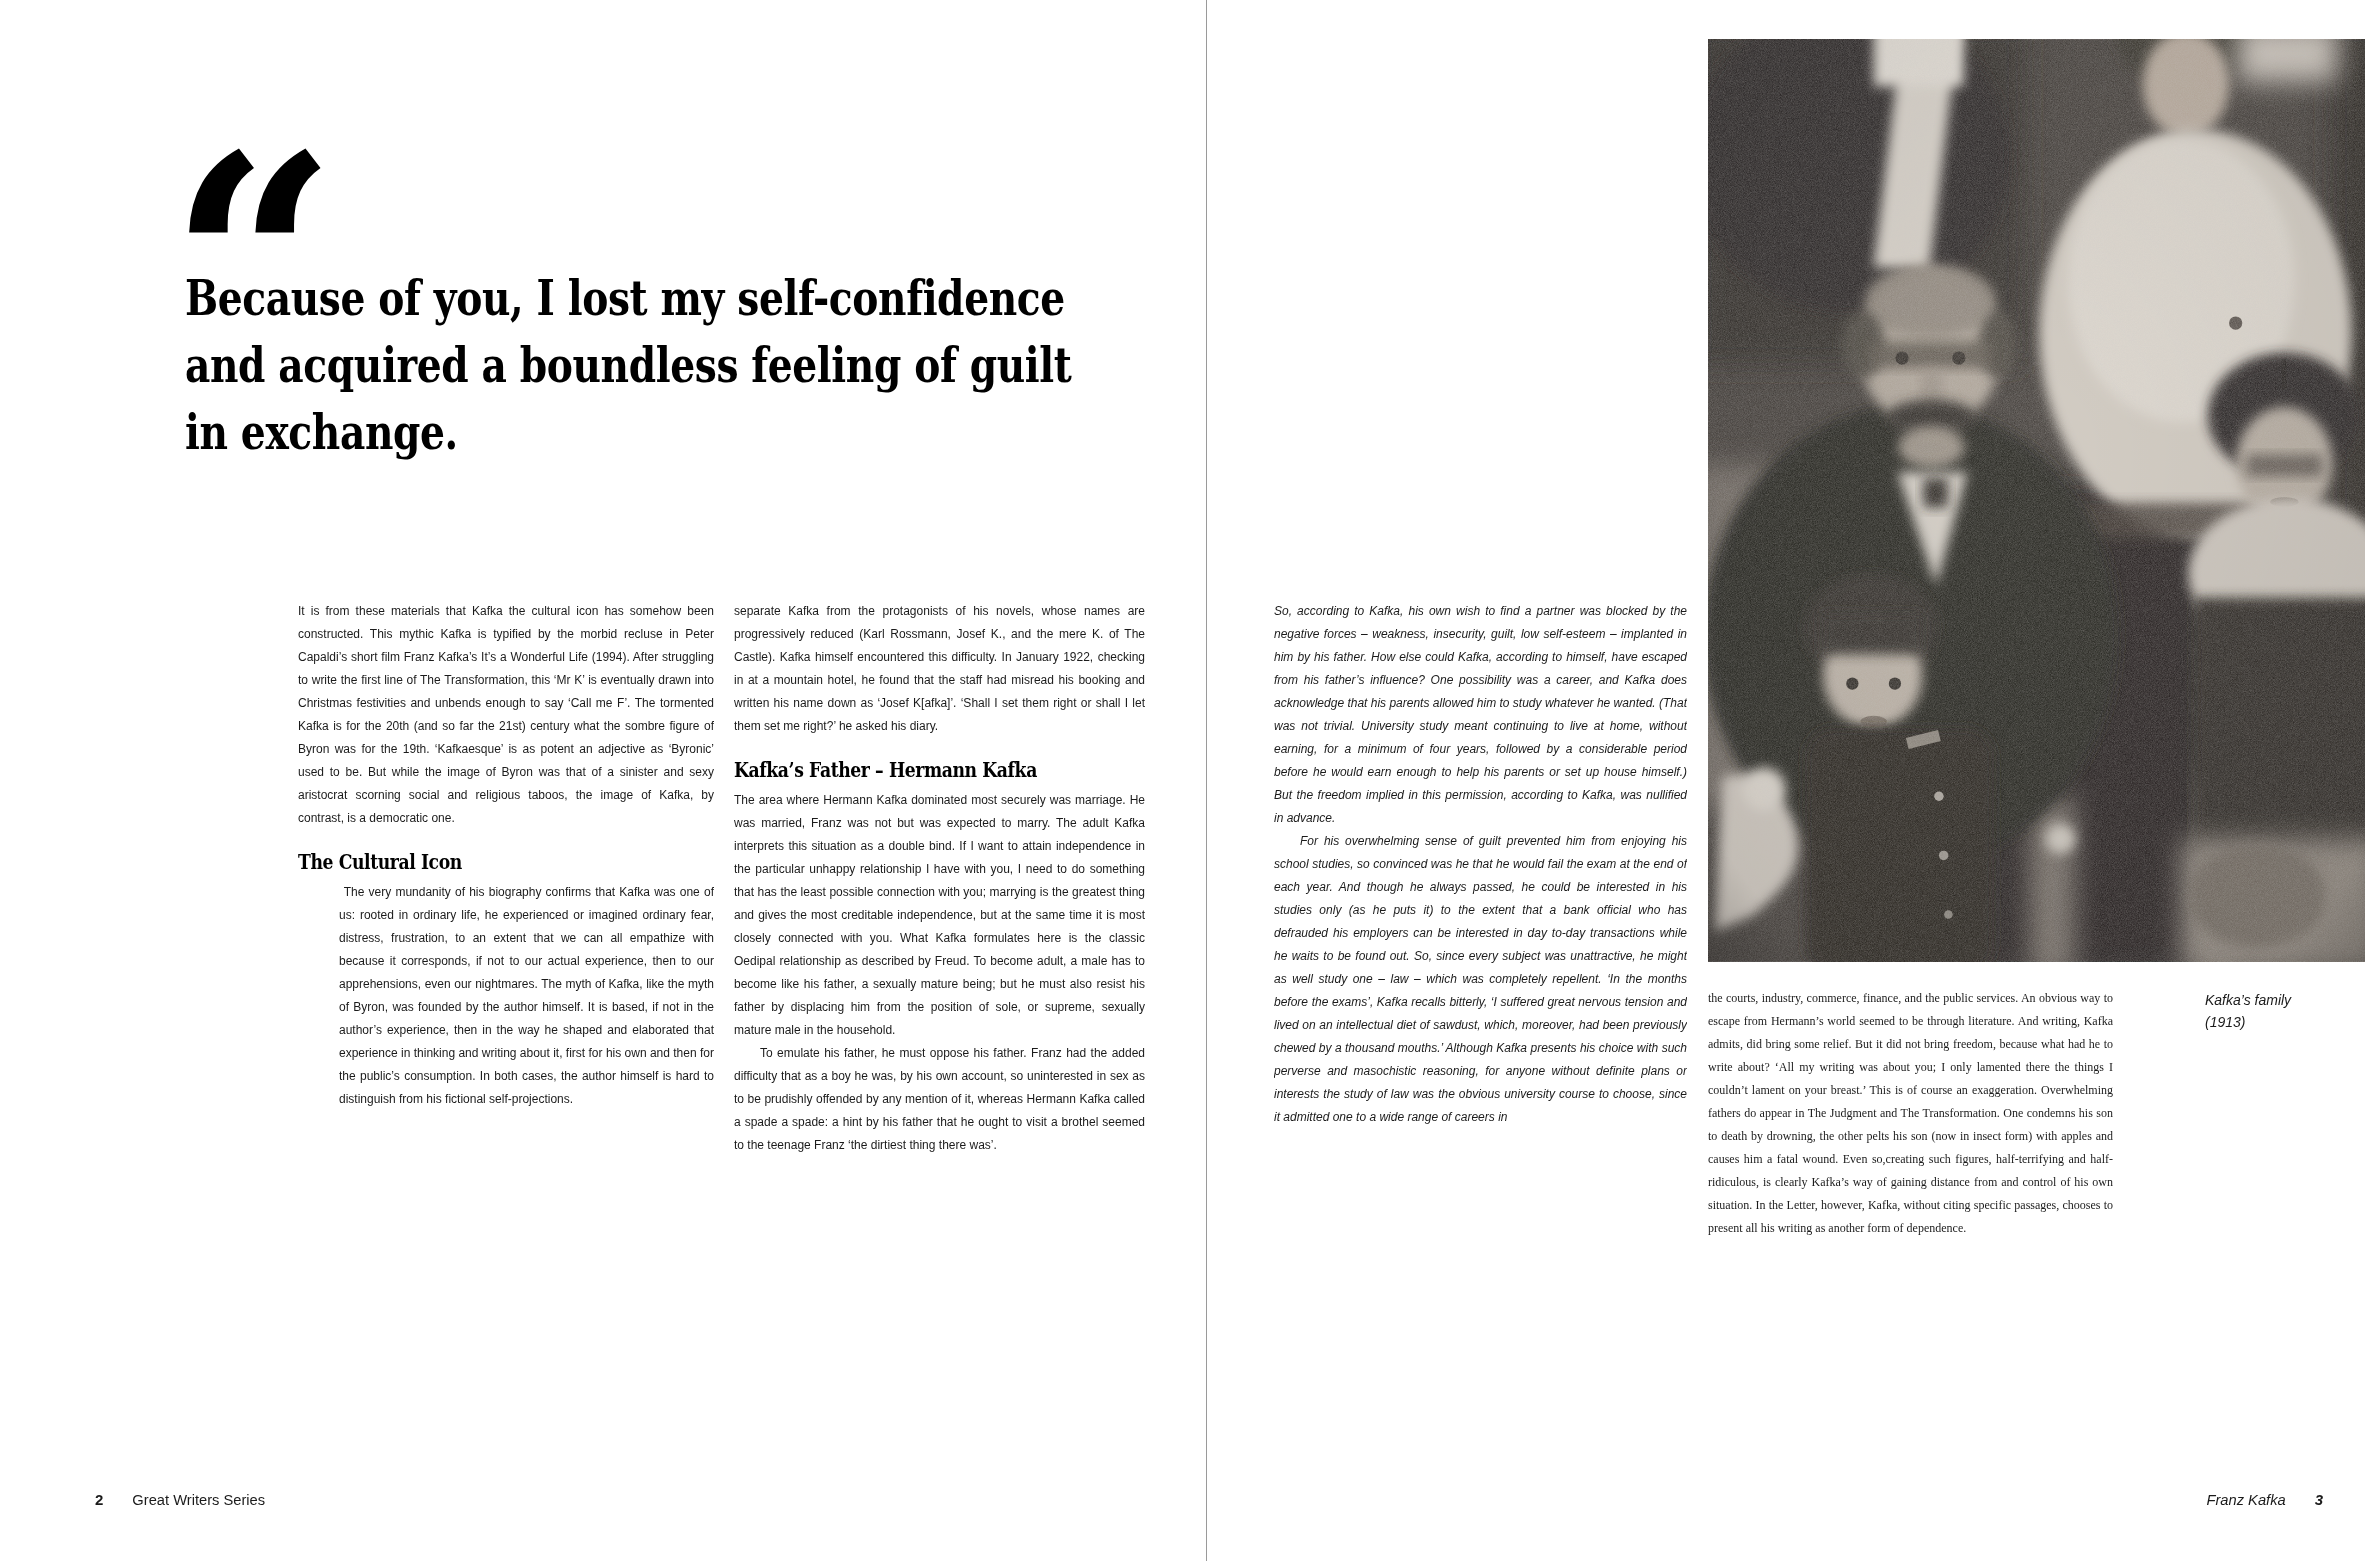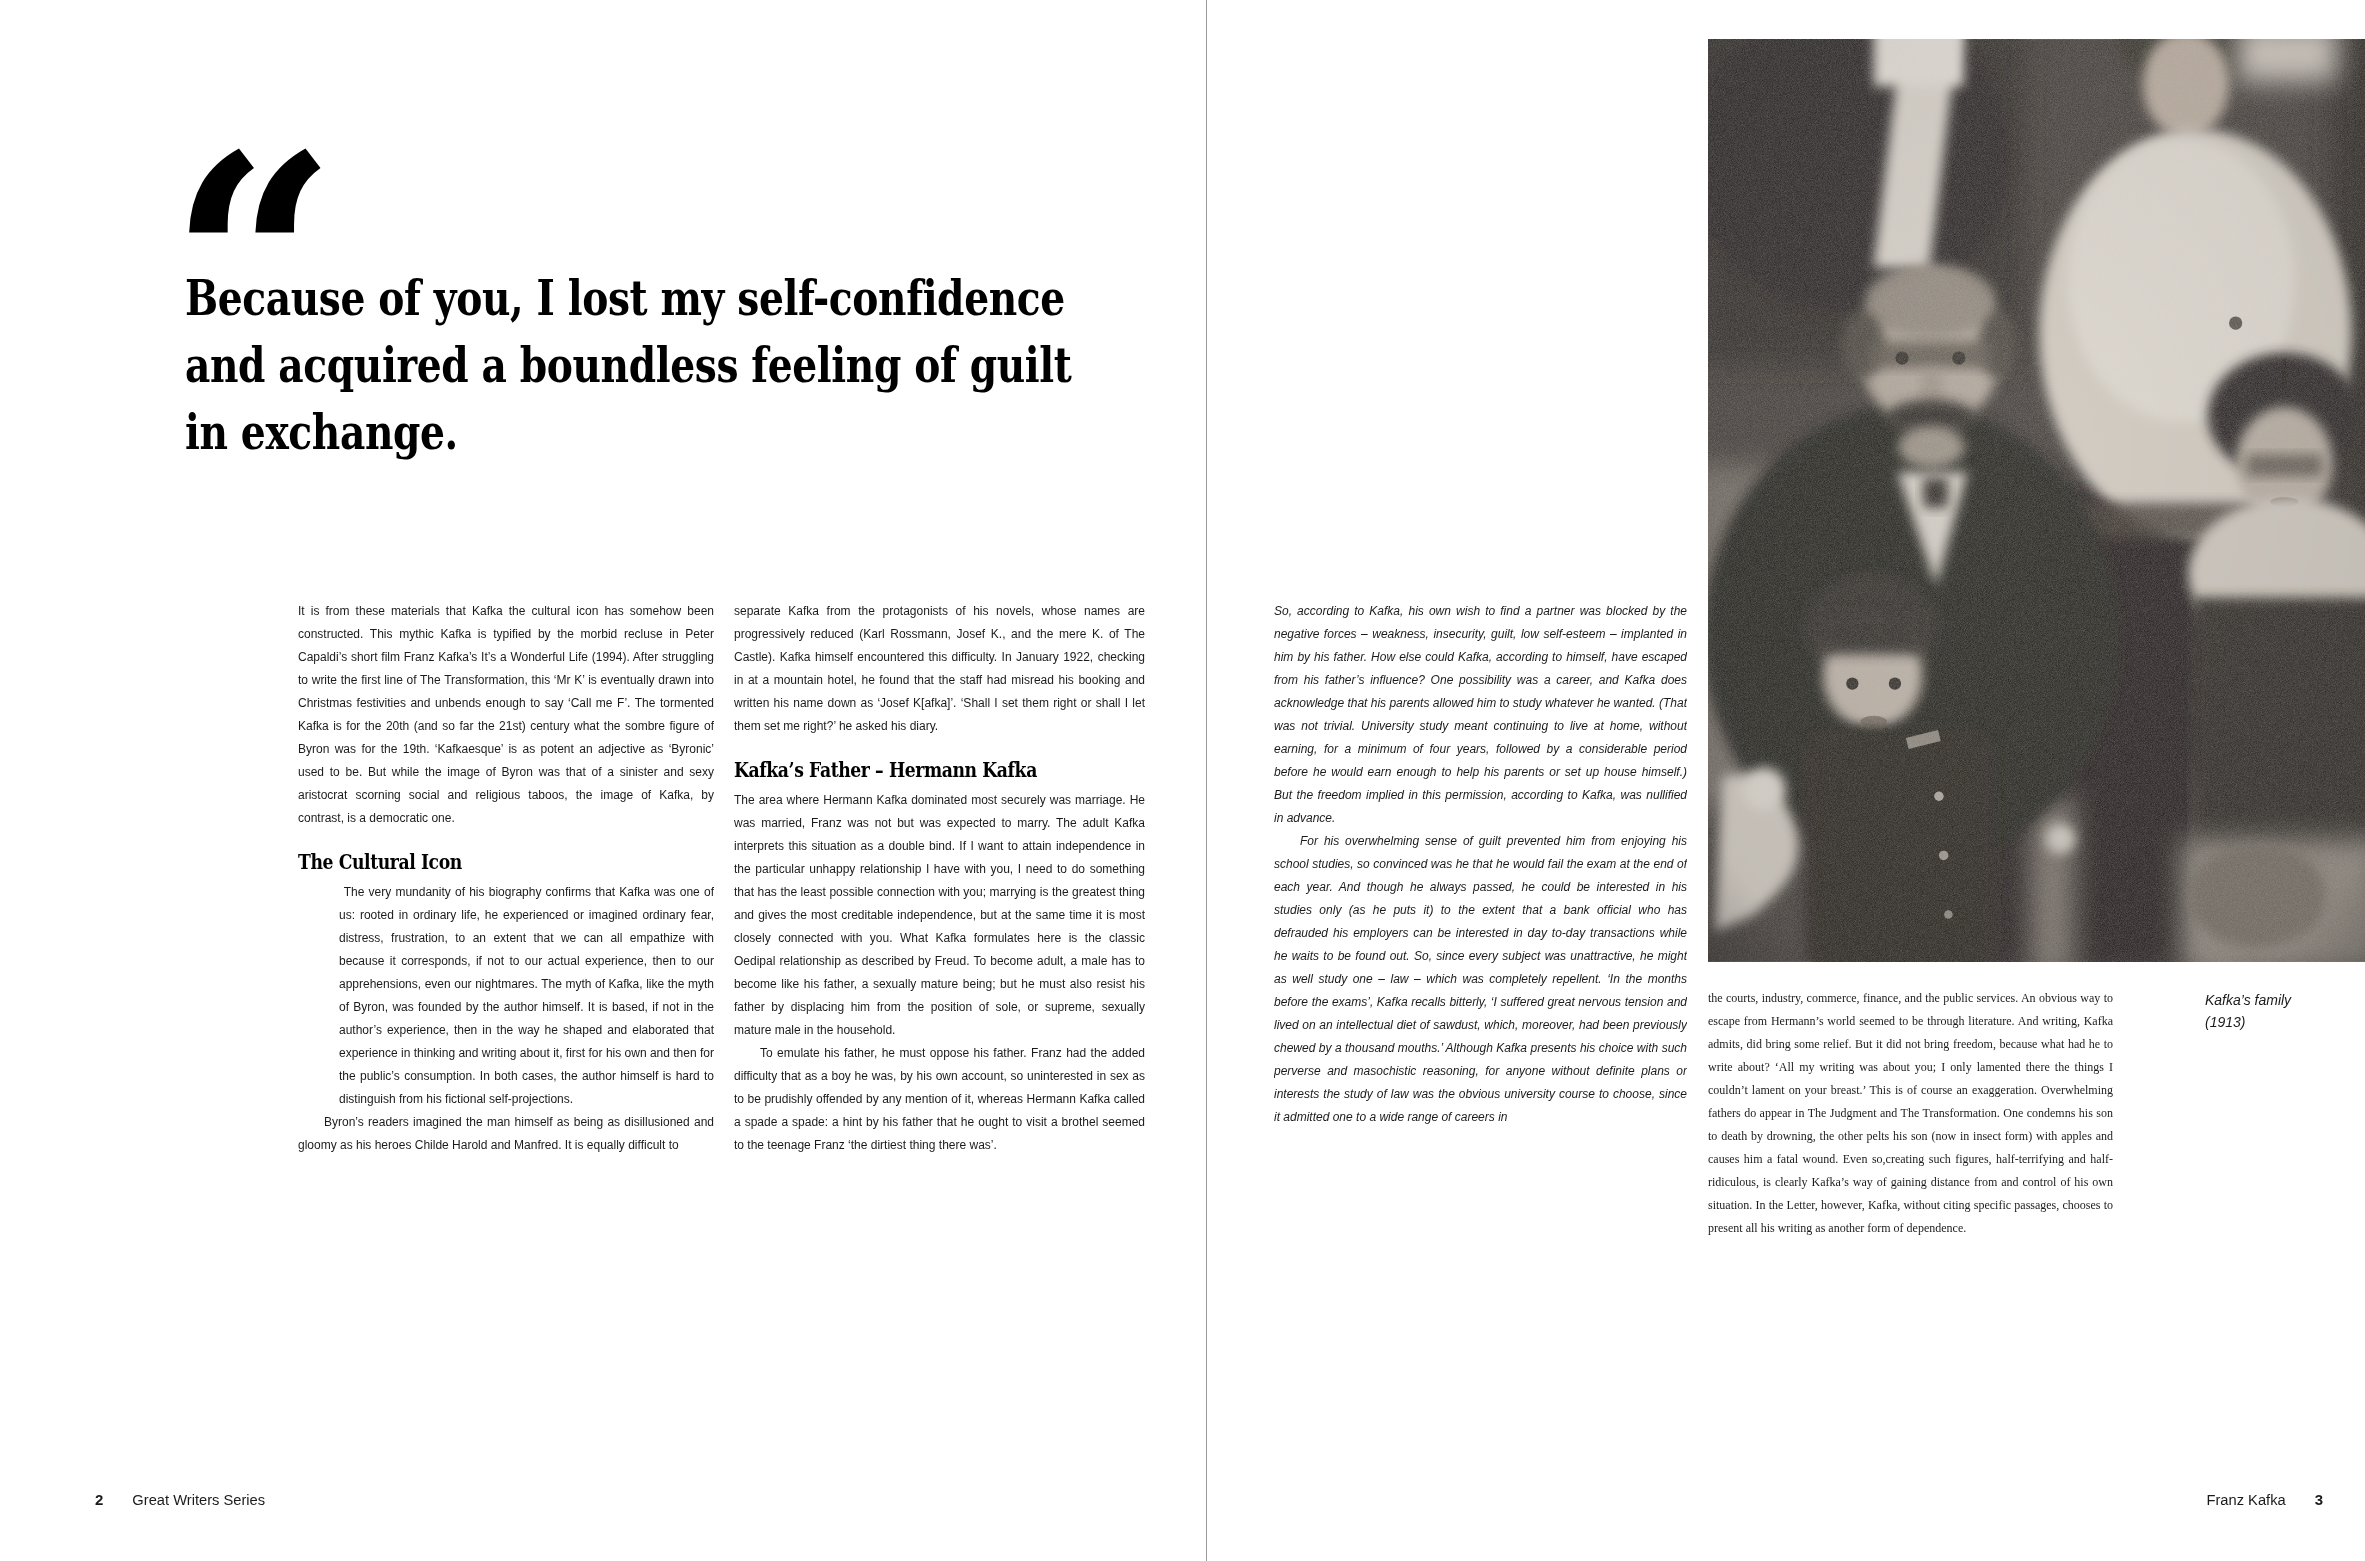--- a/index.html
+++ b/index.html
@@ -32,42 +32,41 @@
 
   
   .photo{position:absolute;left:1708px;top:39px;width:672px;height:923px;}
   .caption{position:absolute;left:2205px;top:989px;width:189px;font-style:italic;
            font-size:14px;line-height:22px;font-weight:300;color:#1b1b1b;white-space:pre-line;}
 
   
   .footer{position:absolute;top:1490px;display:flex;align-items:baseline;gap:29px;
           font-size:14.7px;line-height:19px;}
   .footer-left{left:95px;}
-  .footer-right{right:90px;}
+  .footer-right{right:90px;font-style:italic;}
   .folio{font-weight:bold;font-size:15px;}
 </style>
 </head>
 <body>
 
 <div class="spread">
 
   <div class="divider"></div>
 
   <div>
     <div class="quote-mark">“</div>
     <div class="quote">
       <div class="quote-inner">Because of you, I lost my self-confidence
 and acquired a boundless feeling of guilt
 in exchange.</div>
     </div>
     <div class="col col-l1">
         <p class="para">It is from these materials that Kafka the cultural icon has somehow been constructed. This mythic Kafka is typified by the morbid recluse in Peter Capaldi’s short film Franz Kafka’s It’s a Wonderful Life (1994). After struggling to write the first line of The Transformation, this ‘Mr K’ is eventually drawn into Christmas festivities and unbends enough to say ‘Call me F’. The tormented Kafka is for the 20th (and so far the 21st) century what the sombre figure of Byron was for the 19th. ‘Kafkaesque’ is as potent an adjective as ‘Byronic’ used to be. But while the image of Byron was that of a sinister and sexy aristocrat scorning social and religious taboos, the image of Kafka, by contrast, is a democratic one.</p>
         <h3 class="subhead">The Cultural Icon</h3>
         <p class="para sp">The very mundanity of his biography confirms that Kafka was one of us: rooted in ordinary life, he experienced or imagined ordinary fear, distress, frustration, to an extent that we can all empathize with because it corresponds, if not to our actual experience, then to our apprehensions, even our nightmares. The myth of Kafka, like the myth of Byron, was founded by the author himself. It is based, if not in the author’s experience, then in the way he shaped and elaborated that experience in thinking and writing about it, first for his own and then for the public’s consumption. In both cases, the author himself is hard to distinguish from his fictional self-projections.</p>
-        <p class="para indent">Byron’s readers imagined the man himself as being as disillusioned and gloomy as his heroes Childe Harold and Manfred. It is equally difficult to</p>
       </div>
     <div class="col col-l2">
         <p class="para">separate Kafka from the protagonists of his novels, whose names are progressively reduced (Karl Rossmann, Josef K., and the mere K. of The Castle). Kafka himself encountered this difficulty. In January 1922, checking in at a mountain hotel, he found that the staff had misread his booking and written his name down as ‘Josef K[afka]’. ‘Shall I set them right or shall I let them set me right?’ he asked his diary.</p>
         <h3 class="subhead">Kafka’s Father – Hermann Kafka</h3>
         <p class="para">The area where Hermann Kafka dominated most securely was marriage. He was married, Franz was not but was expected to marry. The adult Kafka interprets this situation as a double bind. If I want to attain independence in the particular unhappy relationship I have with you, I need to do something that has the least possible connection with you; marrying is the greatest thing and gives the most creditable independence, but at the same time it is most closely connected with you. What Kafka formulates here is the classic Oedipal relationship as described by Freud. To become adult, a male has to become like his father, a sexually mature being; but he must also resist his father by displacing him from the position of sole, or supreme, sexually mature male in the household.</p>
         <p class="para indent">To emulate his father, he must oppose his father. Franz had the added difficulty that as a boy he was, by his own account, so uninterested in sex as to be prudishly offended by any mention of it, whereas Hermann Kafka called a spade a spade: a hint by his father that he ought to visit a brothel seemed to the teenage Franz ‘the dirtiest thing there was’.</p>
       </div>
     <div class="footer footer-left">
       <span class="folio">2</span>
       <span>Great Writers Series</span>

